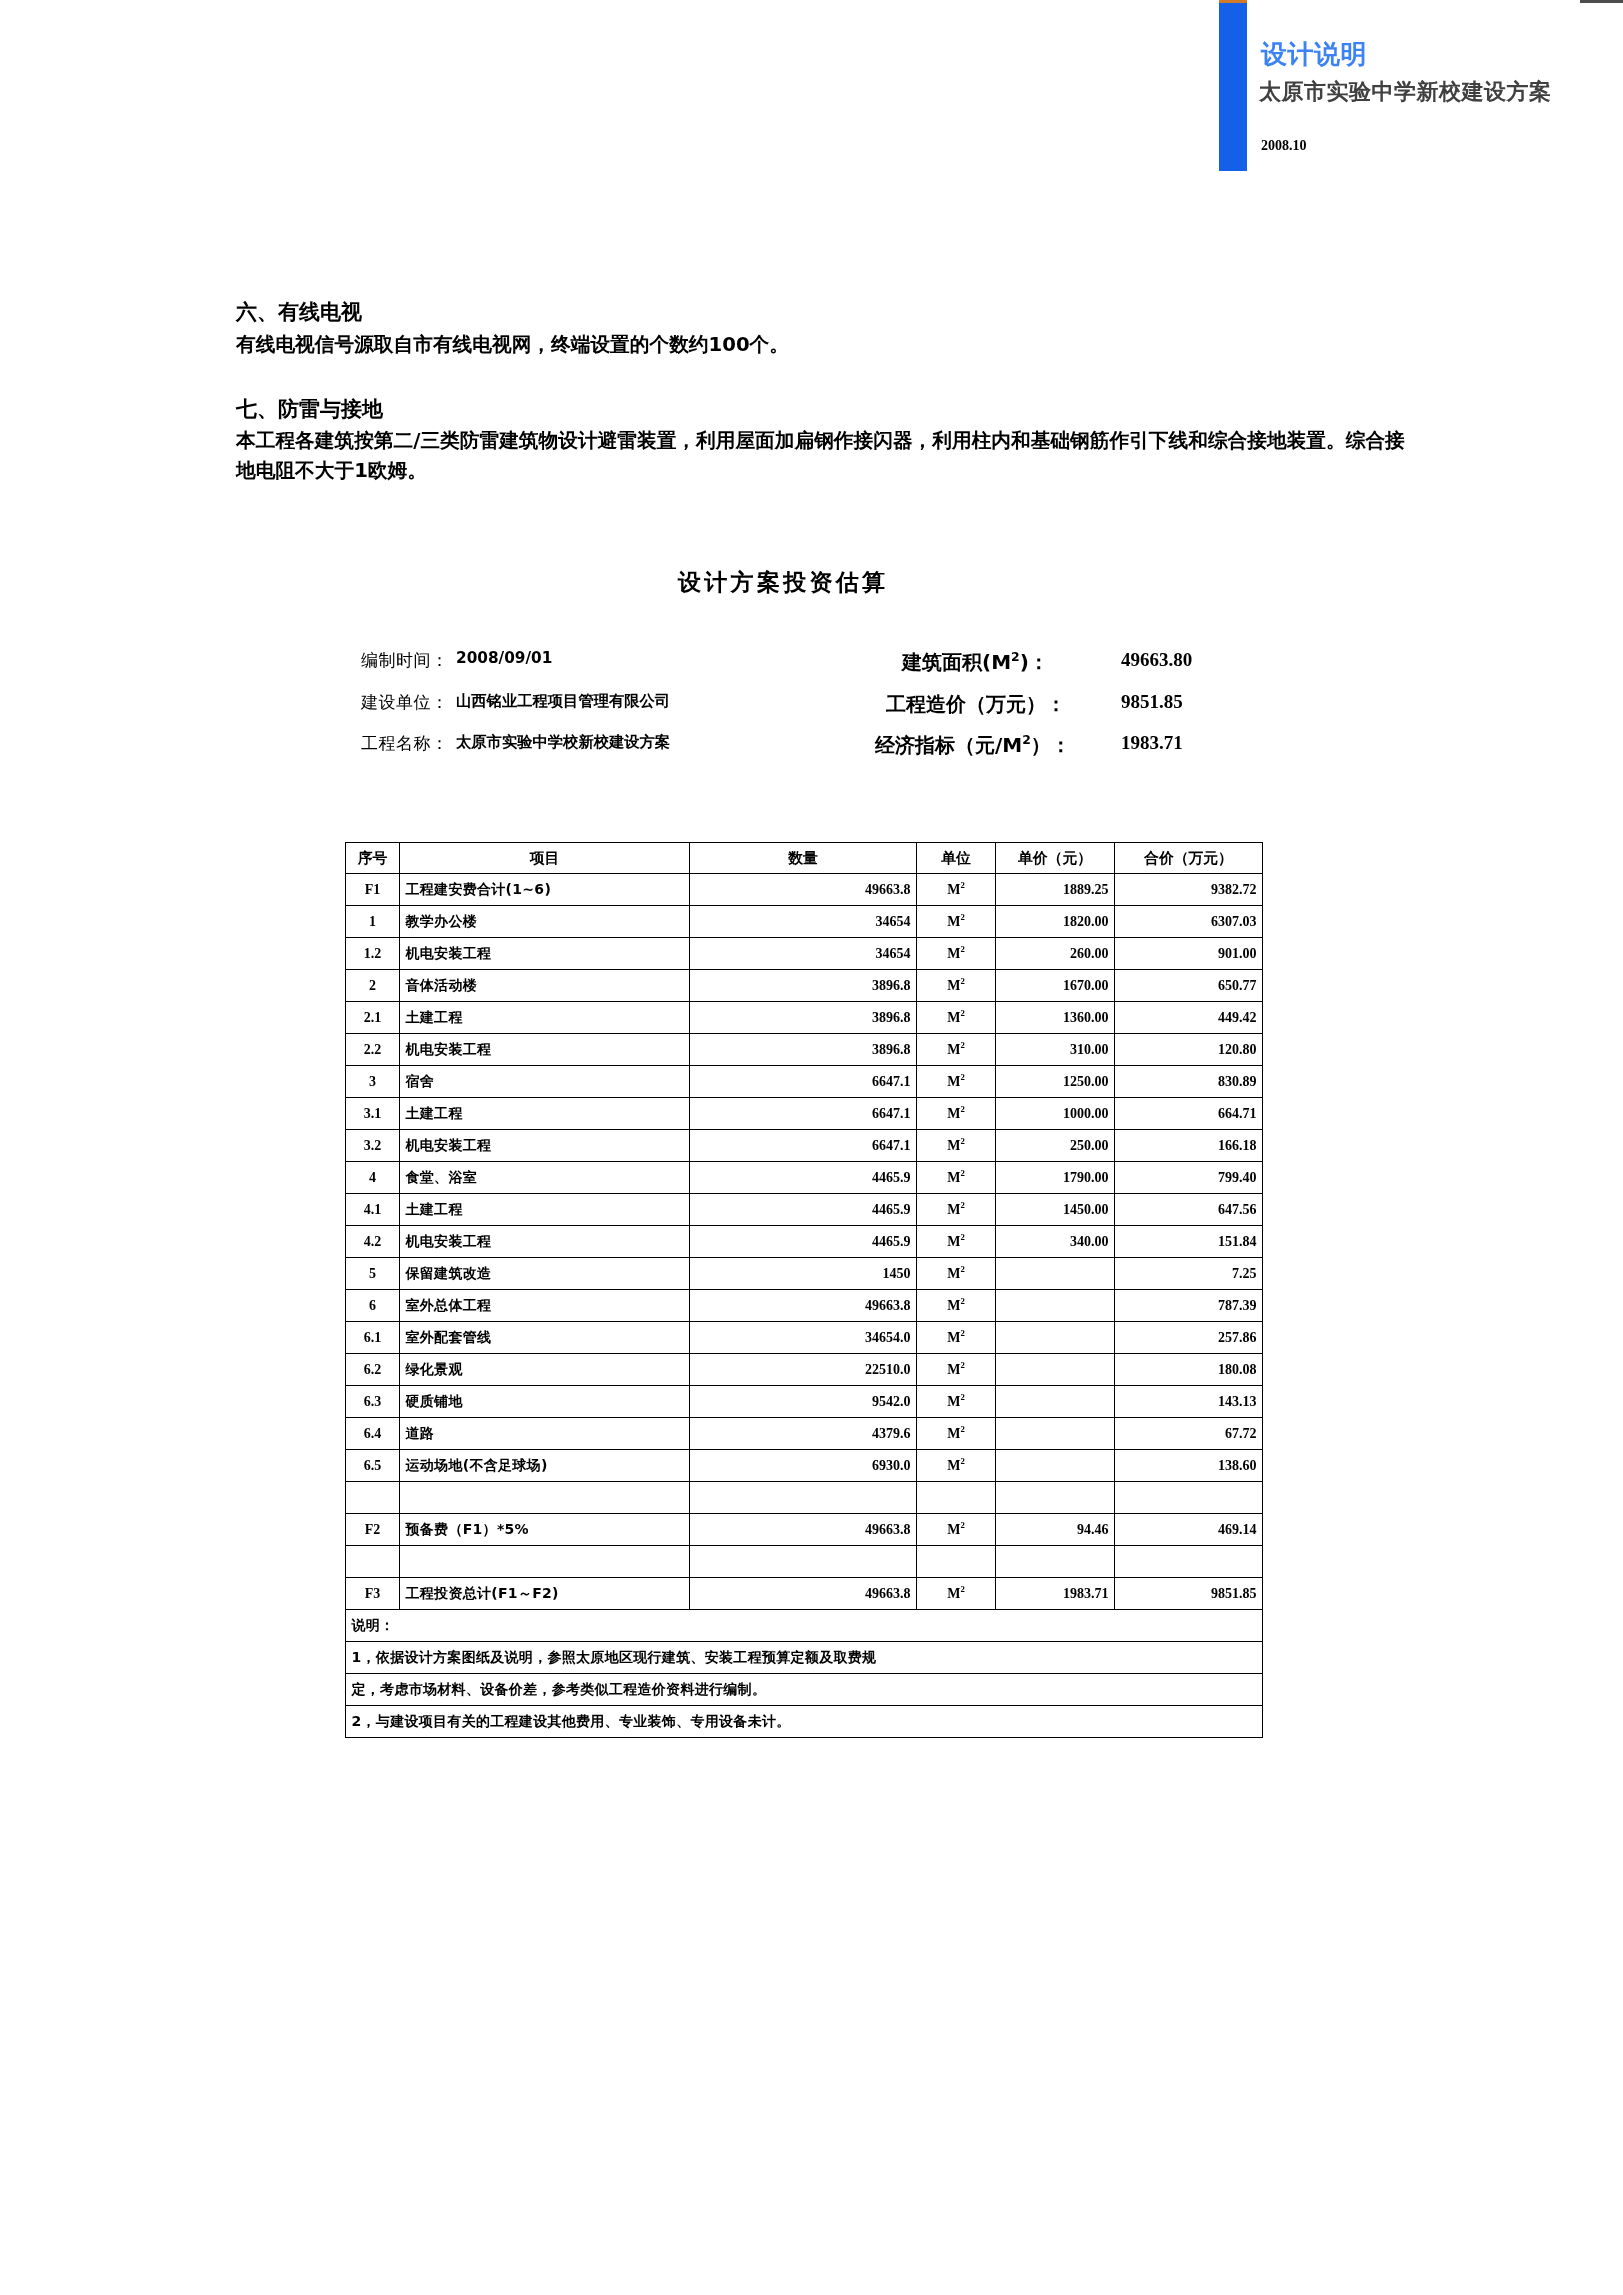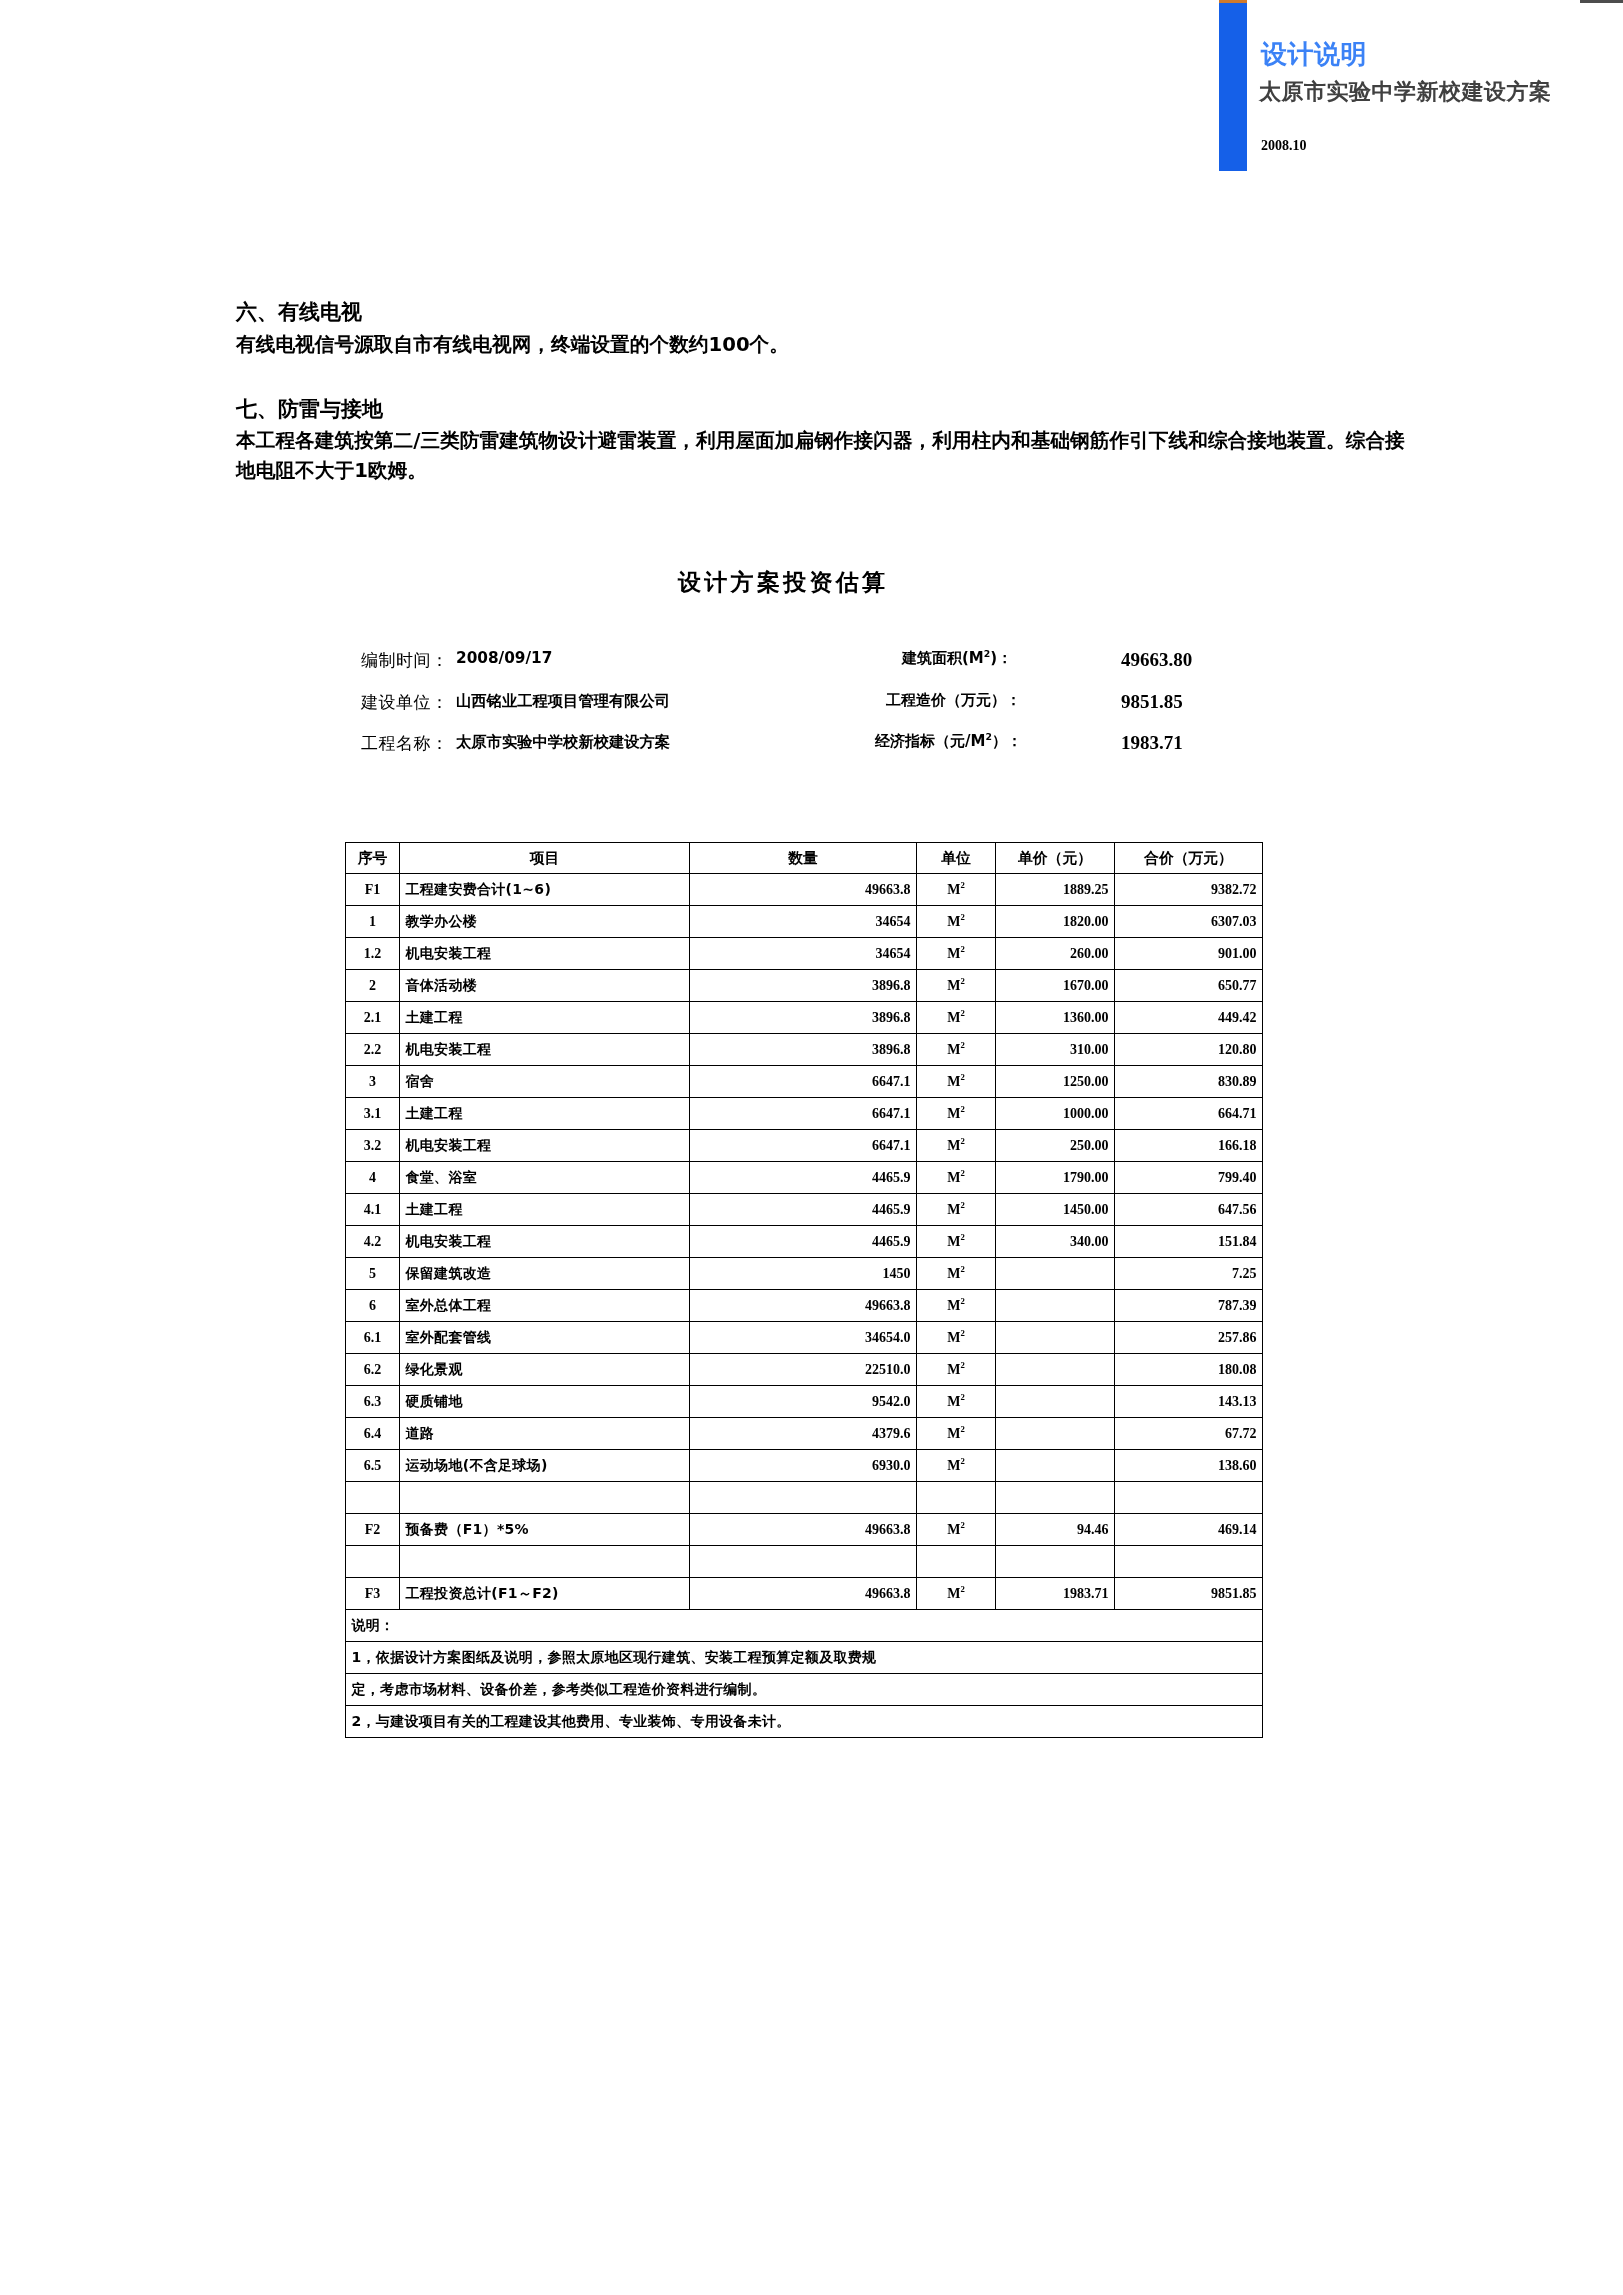--- a/index.html
+++ b/index.html
@@ -155,21 +155,21 @@
     font-weight: 700;
     font-size: 15.3px;
     letter-spacing: 0px;
     white-space: nowrap;
   }
   .meta-right-label {
     position: absolute;
     top: 0px;
     font-family: "DejaVu Sans", sans-serif;
     font-weight: 700;
-    font-size: 15px;
+    font-size: 20px;
     letter-spacing: 0px;
     white-space: nowrap;
     text-align: right;
   }
   .meta-right-value {
     position: absolute;
     left: 782px;
     top: 0px;
     font-family: "Liberation Serif", serif;
     font-weight: 700;
@@ -257,21 +257,21 @@
 
 <div class="prose-heading" id="sec7-heading">七、防雷与接地</div>
 <div class="prose-body" id="sec7-body">本工程各建筑按第二/三类防雷建筑物设计避雷装置，利用屋面加扁钢作接闪器，利用柱内和基础钢筋作引下线和综合接地装置。综合接地电阻不大于1欧姆。</div>
 
 <div id="estimate-title">设计方案投资估算</div>
 
 <div id="meta-block">
 
   <div class="meta-row r0">
     <span class="meta-left-label">编制时间：</span>
-    <span class="meta-left-value">2008/09/17</span>
+    <span class="meta-left-value">2008/09/01</span>
     <span class="meta-right-label mrl-0"><span>建筑面积(M</span><sup class="sq">2</sup><span>)：</span></span>
     <span class="meta-right-value">49663.80</span>
   </div>
 
   <div class="meta-row r1">
     <span class="meta-left-label">建设单位：</span>
     <span class="meta-left-value">山西铭业工程项目管理有限公司</span>
     <span class="meta-right-label mrl-1"><span>工程造价（万元）：</span><sup class="sq"></sup><span></span></span>
     <span class="meta-right-value">9851.85</span>
   </div>

